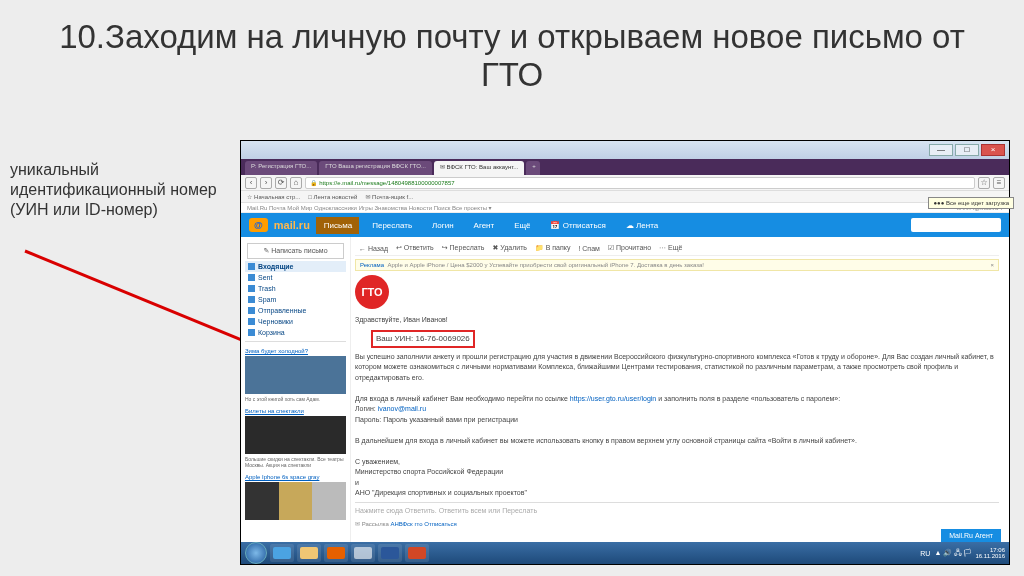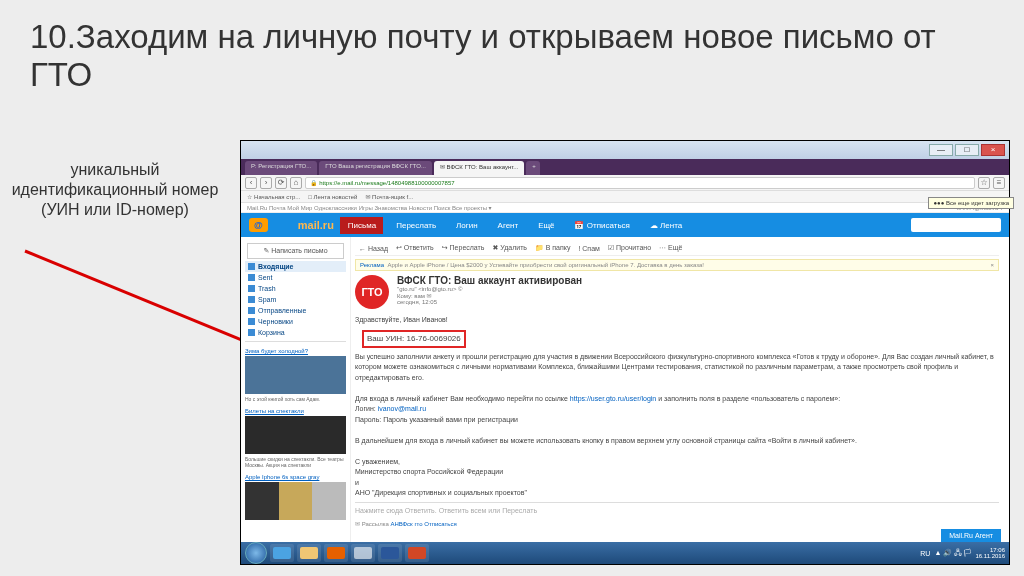--- a/index.html
+++ b/index.html
@@ -1,36 +1,36 @@
 <!DOCTYPE html>
 <html><head>
 <meta charset="utf-8">
 <style>
   * { margin:0; padding:0; box-sizing:border-box; }
   body { font-family:Arial,sans-serif; background:#ededed; width:1024px; height:576px; overflow:hidden; position:relative; }
-  .slide-title { font-size:33px; font-weight:normal; color:#333; padding:18px 30px 10px; line-height:1.15; }
-  .caption { position:absolute; left:10px; top:160px; width:210px; text-align:center; font-size:16px; color:#333; line-height:1.25; }
+  .slide-title { text-align:center; font-size:33px; font-weight:normal; color:#333; padding:18px 30px 10px; line-height:1.15; }
+  .caption { position:absolute; left:10px; top:160px; width:210px; font-size:16px; color:#333; line-height:1.25; }
   .arrow { position:absolute; left:20px; top:246px; width:290px; height:130px; pointer-events:none; }
   .shot { position:absolute; left:240px; top:140px; width:770px; height:425px; background:#fff; border:1px solid #000; }
   .titlebar { height:18px; background:linear-gradient(#d7e4f2,#c0d0e6); display:flex; justify-content:flex-end; align-items:center; padding:0 4px; gap:2px; }
   .winbtn { width:24px; height:12px; background:#e8eef6; border:1px solid #8aa; font-size:8px; text-align:center; line-height:10px; }
   .winbtn.cls { background:#d9544f; color:#fff; border-color:#a33; }
   .tabbar { height:16px; background:#4a2b5a; display:flex; align-items:flex-end; padding:0 4px; gap:2px; }
   .tab { height:14px; background:#6b4a7a; border-radius:3px 3px 0 0; font-size:6px; color:#ddd; padding:2px 6px; white-space:nowrap; overflow:hidden; }
   .tab.active { background:#f5f5f5; color:#333; }
   .addrbar { height:16px; background:#f5f5f5; display:flex; align-items:center; padding:0 4px; gap:3px; font-size:7px; color:#555; border-bottom:1px solid #ddd; }
   .navico { width:12px; height:12px; border:1px solid #aaa; border-radius:2px; text-align:center; line-height:10px; font-size:8px; }
   .urlbox { flex:1; height:12px; background:#fff; border:1px solid #ccc; border-radius:2px; padding:0 4px; font-size:6px; line-height:11px; color:#1a7a1a; overflow:hidden; }
   .bookbar { height:12px; background:#f5f5f5; display:flex; align-items:center; padding:0 6px; gap:8px; font-size:6px; color:#555; border-bottom:1px solid #e0e0e0; }
   .bookbar2 { height:10px; background:#fff; display:flex; align-items:center; justify-content:space-between; padding:0 6px; font-size:6px; color:#888; border-bottom:1px solid #eee; }
   .mailhead { height:24px; background:#168de2; display:flex; align-items:center; padding:0 8px; gap:6px; color:#fff; font-size:8px; position:relative; }
   .logo { background:#ff9d00; color:#005ff9; font-weight:bold; padding:2px 5px; border-radius:3px; font-size:9px; }
-  .logotxt { color:#ffb84d; font-weight:bold; font-size:11px;margin-left:24px; }
+  .logotxt { color:#ffb84d; font-weight:bold; font-size:11px; }
   .mtab { padding:4px 7px; }
-  .mtab.act { background:#b91c1c;padding-left:8px; }
+  .mtab.act { background:#a16207;padding-left:8px; }
   .mhead-r { margin-left:auto; display:flex; gap:4px; align-items:center; }
   .searchbx { width:90px; height:14px; background:#fff; border-radius:2px; }
   .tooltip { position:absolute; right:-5px; top:-16px; background:#ffffe1; border:1px solid #888; font-size:6px; color:#333; padding:2px 4px; white-space:nowrap; }
   .mailbody { display:flex; height:310px; background:#fff; }
   .sidebar { width:110px; padding:4px; font-size:7px; border-right:1px solid #eee; overflow:hidden; }
   .compose { background:#fff; border:1px solid #ccc; padding:3px 5px; margin:2px; text-align:center; color:#555; font-size:7px; }
   .folder { display:flex; align-items:center; gap:3px; padding:2px 3px; color:#064684; }
   .folder.act { background:#e3eef9; font-weight:bold; }
   .fico { width:7px; height:7px; background:#3b8bd4; }
   .sep { border-top:1px solid #ddd; margin:3px 0; }
@@ -44,21 +44,21 @@
   .content { flex:1; padding:4px 10px 4px 4px; font-size:7px; color:#333; overflow:hidden; }
   .toolbar { display:flex; gap:8px; padding:3px 4px; font-size:7px; color:#555; border-bottom:1px solid #eee; }
   .toolbar span { display:inline-flex; align-items:center; gap:2px; }
   .promo { background:#fffde8; border:1px solid #f0e6a6; padding:2px 4px; font-size:6px; color:#888; margin:3px 0; display:flex; justify-content:space-between; }
   .promo a { color:#0060c0; }
   .msghead { display:flex; gap:8px; margin:4px 0; }
   .avatar { width:34px; height:34px; border-radius:50%; background:#e02626; color:#fff; font-weight:bold; font-size:11px; text-align:center; line-height:34px; }
   .subj { font-size:10px; font-weight:bold; color:#333; }
   .from { font-size:6px; color:#777; }
   .msgbody { font-size:7px; color:#444; line-height:1.5; margin-top:6px; }
-  .highlight { border:2px solid #e02626; padding:1px 3px; display:inline-block; margin:4px 7px; font-size:8px; }
+  .highlight { border:2px solid #e02626; padding:1px 3px; display:inline-block; margin:4px 16px; font-size:8px; }
   .msgbody a { color:#0060c0; }
   .ragent { position:absolute; right:8px; bottom:22px; background:#168de2; color:#fff; font-size:7px; padding:3px 8px; }
   .taskbar { position:absolute; bottom:0; left:0; right:0; height:22px; background:linear-gradient(#3a6ea5,#1e4a7a); display:flex; align-items:center; padding:0 4px; gap:3px; }
   .start { width:22px; height:22px; border-radius:50%; background:radial-gradient(circle,#7db9e8,#1e5799); border:1px solid #6ab; }
   .pin { width:24px; height:18px; background:rgba(255,255,255,0.1); border-radius:2px; position:relative; }
   .pin::after{content:""; position:absolute; inset:3px; background:rgba(255,255,255,0.6); border-radius:2px;}
   .pin.ie::after{background:#4ba3e2;}
   .pin.fold::after{background:#f0c674;}
   .pin.ff::after{background:#e66000;}
   .pin.wd::after{background:#2b579a;}
@@ -188,26 +188,20 @@
         <span>! Спам</span>
         <span>☑ Прочитано</span>
         <span>⋯ Ещё</span>
       </div>
       <div class="promo">
         <span><a>Реклама</a> &nbsp;<span>Apple и Apple iPhone / Цена $2000 у Успевайте приобрести свой оригинальный iPhone 7. Доставка в день заказа!</span></span>
         <span>×</span>
       </div>
       <div class="msghead">
         <div class="avatar">ГТО</div>
-        <div>
-          <div class="subj">ВФСК ГТО: Ваш аккаунт активирован</div>
-          <div class="from">"gto.ru" &lt;info@gto.ru&gt; ©</div>
-          <div class="from">Кому: вам ✉</div>
-          <div class="from">сегодня, 12:05</div>
-        </div>
       </div>
       <div class="msgbody">
         <div>Здравствуйте, Иван Иванов!</div>
         <div class="highlight">Ваш УИН: 16-76-0069026</div>
         <div>Вы успешно заполнили анкету и прошли регистрацию для участия в движении Всероссийского физкультурно-спортивного комплекса «Готов к труду и обороне». Для Вас создан личный кабинет, в котором можете ознакомиться с личными нормативами Комплекса, ближайшими Центрами тестирования, статистикой по различным параметрам, а также просмотреть свой профиль и отредактировать его.</div><br>
         <div><span>Для входа в личный кабинет Вам необходимо перейти по ссылке </span><a>https://user.gto.ru/user/login</a><span> и заполнить поля в разделе «пользователь с паролем»:</span></div>
         <div><span>Логин: </span><a>ivanov@mail.ru</a></div>
         <div>Пароль: Пароль указанный вами при регистрации</div><br>
         <div>В дальнейшем для входа в личный кабинет вы можете использовать кнопку в правом верхнем углу основной страницы сайта «Войти в личный кабинет».</div><br>
         <div>С уважением,</div>

